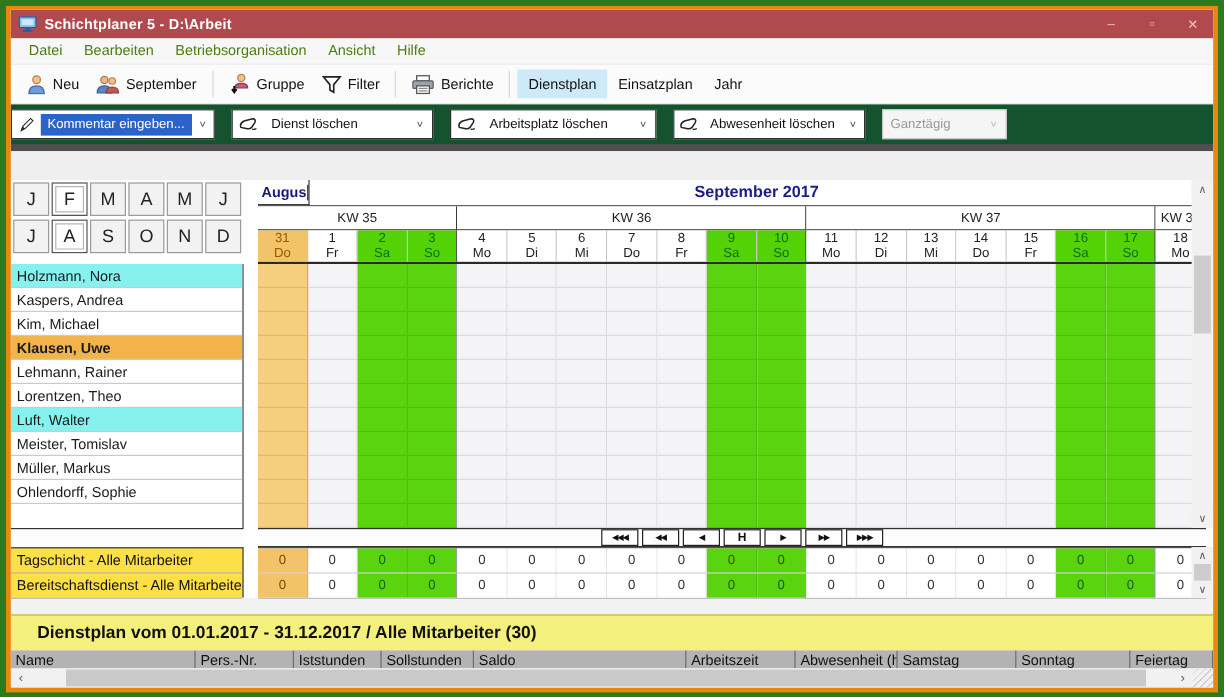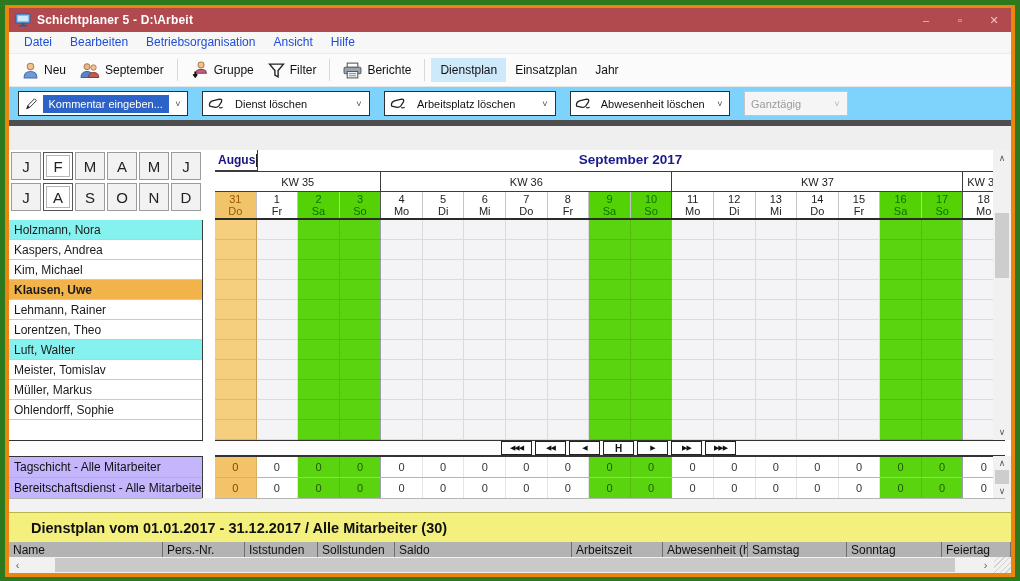--- a/index.html
+++ b/index.html
@@ -14,34 +14,34 @@
               display:flex; align-items:center; padding-left:6px; }
   .app-icon { width:16px; height:14px; margin-right:6px; flex:0 0 auto; }
   .title-text { color:#fff; font-size:12px; font-weight:bold; letter-spacing:.2px; }
   .win-controls { margin-left:auto; display:flex; align-items:center; height:100%; }
   .win-btn { width:34px; height:100%; color:#eec3c7; font-size:11px; display:flex;
              align-items:center; justify-content:center; }
 
   
   .menubar { position:absolute; left:0; top:24px; width:100%; height:22px; background:#f7f7f7;
              display:flex; align-items:center; padding-left:6px; border-bottom:1px solid #ececec; }
-  .menu-item { font-size:12px; color:#1d4ed8; padding:0 9px; line-height:21px; }
+  .menu-item { font-size:12px; color:#4d7c0f; padding:0 9px; line-height:21px; }
 
   
   .toolbar1 { position:absolute; left:0; top:46px; width:100%; height:33px; background:#fbfbfb;
               display:flex; align-items:center; padding-left:6px; border-bottom:1px solid #e6e6e6; }
   .tb-btn { display:flex; align-items:center; gap:5px; padding:3px 7px; font-size:12px; color:#111; }
   .tb-sep { width:1px; height:22px; background:#d8d8d8; margin:0 6px; }
   .tb-btn svg { display:block; }
   .view-btn { font-size:12px; color:#111; padding:5px 9px; }
   .view-btn.active { background:#cde9fa; }
 
   
-  .toolbar2 { position:absolute; left:0; top:79px; width:100%; height:33px; background:#7dd3fc;
-              display:flex; align-items:center; padding-left:9px; }
+  .toolbar2 { position:absolute; left:0; top:79px; width:100%; height:33px; background:#14532d;
+              display:flex; align-items:center; }
   .combo { height:25px; display:flex; align-items:center; border:1px solid #2f2f2f; background:#fff; }
   .combo .c-icon { width:26px; height:100%; display:flex; align-items:center; justify-content:center; }
   .combo .c-label { font-size:11px; color:#111; padding:3px 6px; white-space:nowrap; flex:1 1 auto; }
   .combo.selected .c-label { background:#2c63c8; color:#fff; }
   .combo .c-arrow { width:20px; text-align:center; color:#444; font-size:9px; }
   .combo.disabled { border-color:#c6c6c6; background:#f5f5f5; }
   .combo.disabled .c-label { color:#9b9b9b; }
   .combo.disabled .c-arrow { color:#b5b5b5; }
 
   .dark-strip { position:absolute; left:0; top:112px; width:100%; height:6px; background:#4e4e4e; }
@@ -108,21 +108,21 @@
   .sum-cell.wk-end { border-right:1px solid #9aa0a8; }
 
   
   .emp-list { position:absolute; left:0; top:70px; width:194px; height:220px; background:#fff;
               border-right:1px solid #3c3c3c; overflow:hidden; }
   .emp-row { height:20px; line-height:20px; font-size:12px; color:#1a1a1a; padding-left:5px;
              border-bottom:1px solid #cacaca; white-space:nowrap; overflow:hidden; }
   .emp-row.hl-cyan { background:#86f2f0; }
   .emp-row.hl-orange { background:#f2b44a; font-weight:bold; }
 
-  .sum-labels { position:absolute; left:0; top:306px; width:194px; height:42px; background:#c4b5fd;
+  .sum-labels { position:absolute; left:0; top:306px; width:194px; height:42px; background:#fde047;
                 border-right:1px solid #3c3c3c; border-top:1px solid #333; }
   .sum-label { height:21px; line-height:20px; font-size:12px; color:#111; padding-left:5px;
                border-bottom:1px solid #b5b5b5; white-space:nowrap; overflow:hidden; }
   .nav-left-blank { position:absolute; left:0; top:290px; width:194px; height:16px; background:#fdfdfd;
                     border-top:1px solid #333; }
 
   
   .vscroll { position:absolute; left:984px; top:0; width:18px; height:290px; background:#f1f1f1; }
   .vs-arrow { position:absolute; left:0; width:18px; height:16px; color:#5a5a5a; font-size:9px;
               display:flex; align-items:center; justify-content:center; background:#f1f1f1; }

